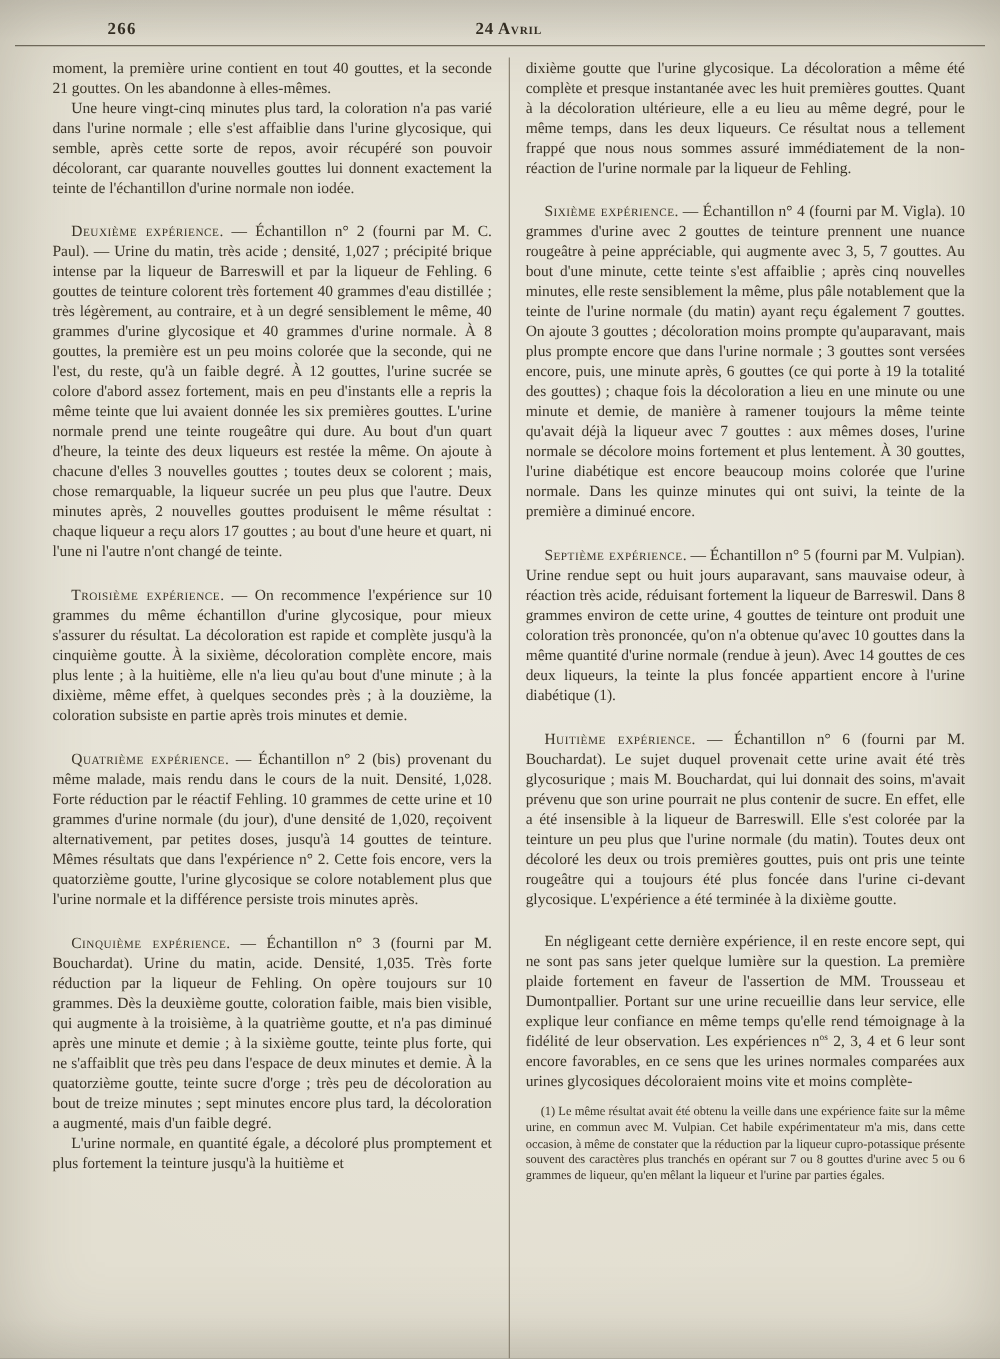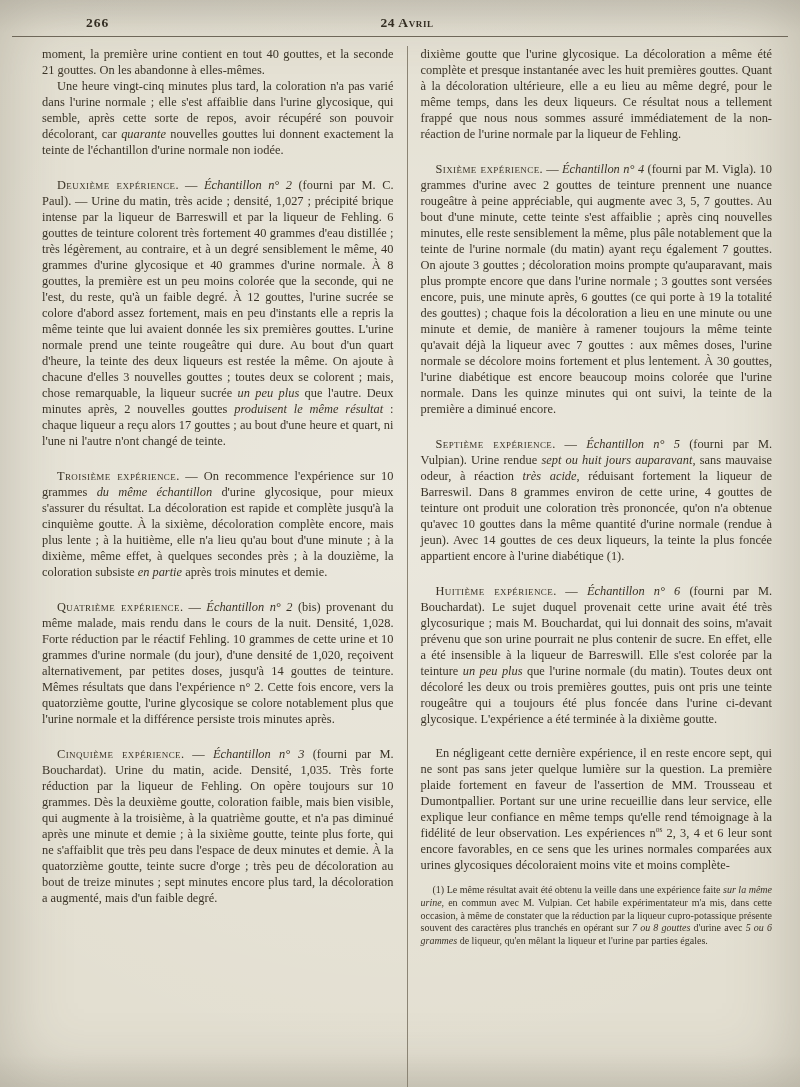--- a/index.html
+++ b/index.html
@@ -24,40 +24,41 @@
   .columns{flex:1;display:flex;padding:9px 28px 0 42px;overflow:hidden;}
   .col{flex:1;min-width:0;}
   .col-left{padding-right:13px;}
   .col-right{border-left:1px solid #8b8474;padding-left:13px;}
   p{margin:0;text-align:justify;font-size:12.4px;line-height:16px;hyphens:auto;}
   p.ind{text-indent:15px;}
   p.exp{margin-top:19px;}
   p.gap{margin-top:18px;}
   p.footnote{font-size:10px;line-height:12.8px;margin-top:11px;text-indent:12px;}
   .sc{font-variant:small-caps;letter-spacing:0.4px;}
-  .i{font-style:italic;}
+  .i{}
   .sup{font-size:7.5px;vertical-align:super;line-height:0;}
 </style>
 </head>
 <body>
 
 <div class="page">
   <header class="header">
     <div class="h-left">266</div>
     <div class="h-right">24 Avril</div>
   </header>
   <div class="rule"></div>
   <main class="columns">
     <section class="col col-left">
         <p class="cont"><span>moment, la première urine contient en tout 40 gouttes, et la seconde 21 gouttes. On les abandonne à elles-mêmes.</span></p>
         <p class="ind"><span>Une heure vingt-cinq minutes plus tard, la coloration n'a pas varié dans l'urine normale ; elle s'est affaiblie dans l'urine glycosique, qui semble, après cette sorte de repos, avoir récupéré son pouvoir décolorant, car </span><span class="i">quarante</span><span> nouvelles gouttes lui donnent exactement la teinte de l'échantillon d'urine normale non iodée.</span></p>
         <p class="ind exp"><span class="sc">Deuxième expérience</span><span>. — </span><span class="i">Échantillon n° 2</span><span> (fourni par M. C. Paul). — Urine du matin, très acide ; densité, 1,027 ; précipité brique intense par la liqueur de Barreswill et par la liqueur de Fehling. 6 gouttes de teinture colorent très fortement 40 grammes d'eau distillée ; très légèrement, au contraire, et à un degré sensiblement le même, 40 grammes d'urine glycosique et 40 grammes d'urine normale. À 8 gouttes, la première est un peu moins colorée que la seconde, qui ne l'est, du reste, qu'à un faible degré. À 12 gouttes, l'urine sucrée se colore d'abord assez fortement, mais en peu d'instants elle a repris la même teinte que lui avaient donnée les six premières gouttes. L'urine normale prend une teinte rougeâtre qui dure. Au bout d'un quart d'heure, la teinte des deux liqueurs est restée la même. On ajoute à chacune d'elles 3 nouvelles gouttes ; toutes deux se colorent ; mais, chose remarquable, la liqueur sucrée </span><span class="i">un peu plus</span><span> que l'autre. Deux minutes après, 2 nouvelles gouttes </span><span class="i">produisent le même résultat</span><span> : chaque liqueur a reçu alors 17 gouttes ; au bout d'une heure et quart, ni l'une ni l'autre n'ont changé de teinte.</span></p>
         <p class="ind exp"><span class="sc">Troisième expérience</span><span>. — On recommence l'expérience sur 10 grammes </span><span class="i">du même échantillon</span><span> d'urine glycosique, pour mieux s'assurer du résultat. La décoloration est rapide et complète jusqu'à la cinquième goutte. À la sixième, décoloration complète encore, mais plus lente ; à la huitième, elle n'a lieu qu'au bout d'une minute ; à la dixième, même effet, à quelques secondes près ; à la douzième, la coloration subsiste </span><span class="i">en partie</span><span> après trois minutes et demie.</span></p>
         <p class="ind exp"><span class="sc">Quatrième expérience</span><span>. — </span><span class="i">Échantillon n° 2</span><span> (bis) provenant du même malade, mais rendu dans le cours de la nuit. Densité, 1,028. Forte réduction par le réactif Fehling. 10 grammes de cette urine et 10 grammes d'urine normale (du jour), d'une densité de 1,020, reçoivent alternativement, par petites doses, jusqu'à 14 gouttes de teinture. Mêmes résultats que dans l'expérience n° 2. Cette fois encore, vers la quatorzième goutte, l'urine glycosique se colore notablement plus que l'urine normale et la différence persiste trois minutes après.</span></p>
         <p class="ind exp"><span class="sc">Cinquième expérience</span><span>. — </span><span class="i">Échantillon n° 3</span><span> (fourni par M. Bouchardat). Urine du matin, acide. Densité, 1,035. Très forte réduction par la liqueur de Fehling. On opère toujours sur 10 grammes. Dès la deuxième goutte, coloration faible, mais bien visible, qui augmente à la troisième, à la quatrième goutte, et n'a pas diminué après une minute et demie ; à la sixième goutte, teinte plus forte, qui ne s'affaiblit que très peu dans l'espace de deux minutes et demie. À la quatorzième goutte, teinte sucre d'orge ; très peu de décoloration au bout de treize minutes ; sept minutes encore plus tard, la décoloration a augmenté, mais d'un faible degré.</span></p>
+        <p class="ind"><span>L'urine normale, en quantité égale, a décoloré plus promptement et plus fortement la teinture jusqu'à la huitième et</span></p>
       </section>
     <section class="col col-right">
         <p class="cont"><span>dixième goutte que l'urine glycosique. La décoloration a même été complète et presque instantanée avec les huit premières gouttes. Quant à la décoloration ultérieure, elle a eu lieu au même degré, pour le même temps, dans les deux liqueurs. Ce résultat nous a tellement frappé que nous nous sommes assuré immédiatement de la non-réaction de l'urine normale par la liqueur de Fehling.</span></p>
         <p class="ind exp"><span class="sc">Sixième expérience</span><span>. — </span><span class="i">Échantillon n° 4</span><span> (fourni par M. Vigla). 10 grammes d'urine avec 2 gouttes de teinture prennent une nuance rougeâtre à peine appréciable, qui augmente avec 3, 5, 7 gouttes. Au bout d'une minute, cette teinte s'est affaiblie ; après cinq nouvelles minutes, elle reste sensiblement la même, plus pâle notablement que la teinte de l'urine normale (du matin) ayant reçu également 7 gouttes. On ajoute 3 gouttes ; décoloration moins prompte qu'auparavant, mais plus prompte encore que dans l'urine normale ; 3 gouttes sont versées encore, puis, une minute après, 6 gouttes (ce qui porte à 19 la totalité des gouttes) ; chaque fois la décoloration a lieu en une minute ou une minute et demie, de manière à ramener toujours la même teinte qu'avait déjà la liqueur avec 7 gouttes : aux mêmes doses, l'urine normale se décolore moins fortement et plus lentement. À 30 gouttes, l'urine diabétique est encore beaucoup moins colorée que l'urine normale. Dans les quinze minutes qui ont suivi, la teinte de la première a diminué encore.</span></p>
         <p class="ind exp"><span class="sc">Septième expérience</span><span>. — </span><span class="i">Échantillon n° 5</span><span> (fourni par M. Vulpian). Urine rendue </span><span class="i">sept ou huit jours auparavant</span><span>, sans mauvaise odeur, à réaction </span><span class="i">très acide</span><span>, réduisant fortement la liqueur de Barreswil. Dans 8 grammes environ de cette urine, 4 gouttes de teinture ont produit une coloration très prononcée, qu'on n'a obtenue qu'avec 10 gouttes dans la même quantité d'urine normale (rendue à jeun). Avec 14 gouttes de ces deux liqueurs, la teinte la plus foncée appartient encore à l'urine diabétique (1).</span></p>
         <p class="ind exp"><span class="sc">Huitième expérience</span><span>. — </span><span class="i">Échantillon n° 6</span><span> (fourni par M. Bouchardat). Le sujet duquel provenait cette urine avait été très glycosurique ; mais M. Bouchardat, qui lui donnait des soins, m'avait prévenu que son urine pourrait ne plus contenir de sucre. En effet, elle a été insensible à la liqueur de Barreswill. Elle s'est colorée par la teinture </span><span class="i">un peu plus</span><span> que l'urine normale (du matin). Toutes deux ont décoloré les deux ou trois premières gouttes, puis ont pris une teinte rougeâtre qui a toujours été plus foncée dans l'urine ci-devant glycosique. L'expérience a été terminée à la dixième goutte.</span></p>
         <p class="ind gap"><span>En négligeant cette dernière expérience, il en reste encore sept, qui ne sont pas sans jeter quelque lumière sur la question. La première plaide fortement en faveur de l'assertion de MM. Trousseau et Dumontpallier. Portant sur une urine recueillie dans leur service, elle explique leur confiance en même temps qu'elle rend témoignage à la fidélité de leur observation. Les expériences n</span><span class="sup">os</span><span> 2, 3, 4 et 6 leur sont encore favorables, en ce sens que les urines normales comparées aux urines glycosiques décoloraient moins vite et moins complète-</span></p>
         <p class="footnote"><span>(1) Le même résultat avait été obtenu la veille dans une expérience faite </span><span class="i">sur la même urine</span><span>, en commun avec M. Vulpian. Cet habile expérimentateur m'a mis, dans cette occasion, à même de constater que la réduction par la liqueur cupro-potassique présente souvent des caractères plus tranchés en opérant sur </span><span class="i">7 ou 8 gouttes</span><span> d'urine avec </span><span class="i">5 ou 6 grammes</span><span> de liqueur, qu'en mêlant la liqueur et l'urine par parties égales.</span></p>
       </section>
   </main>

